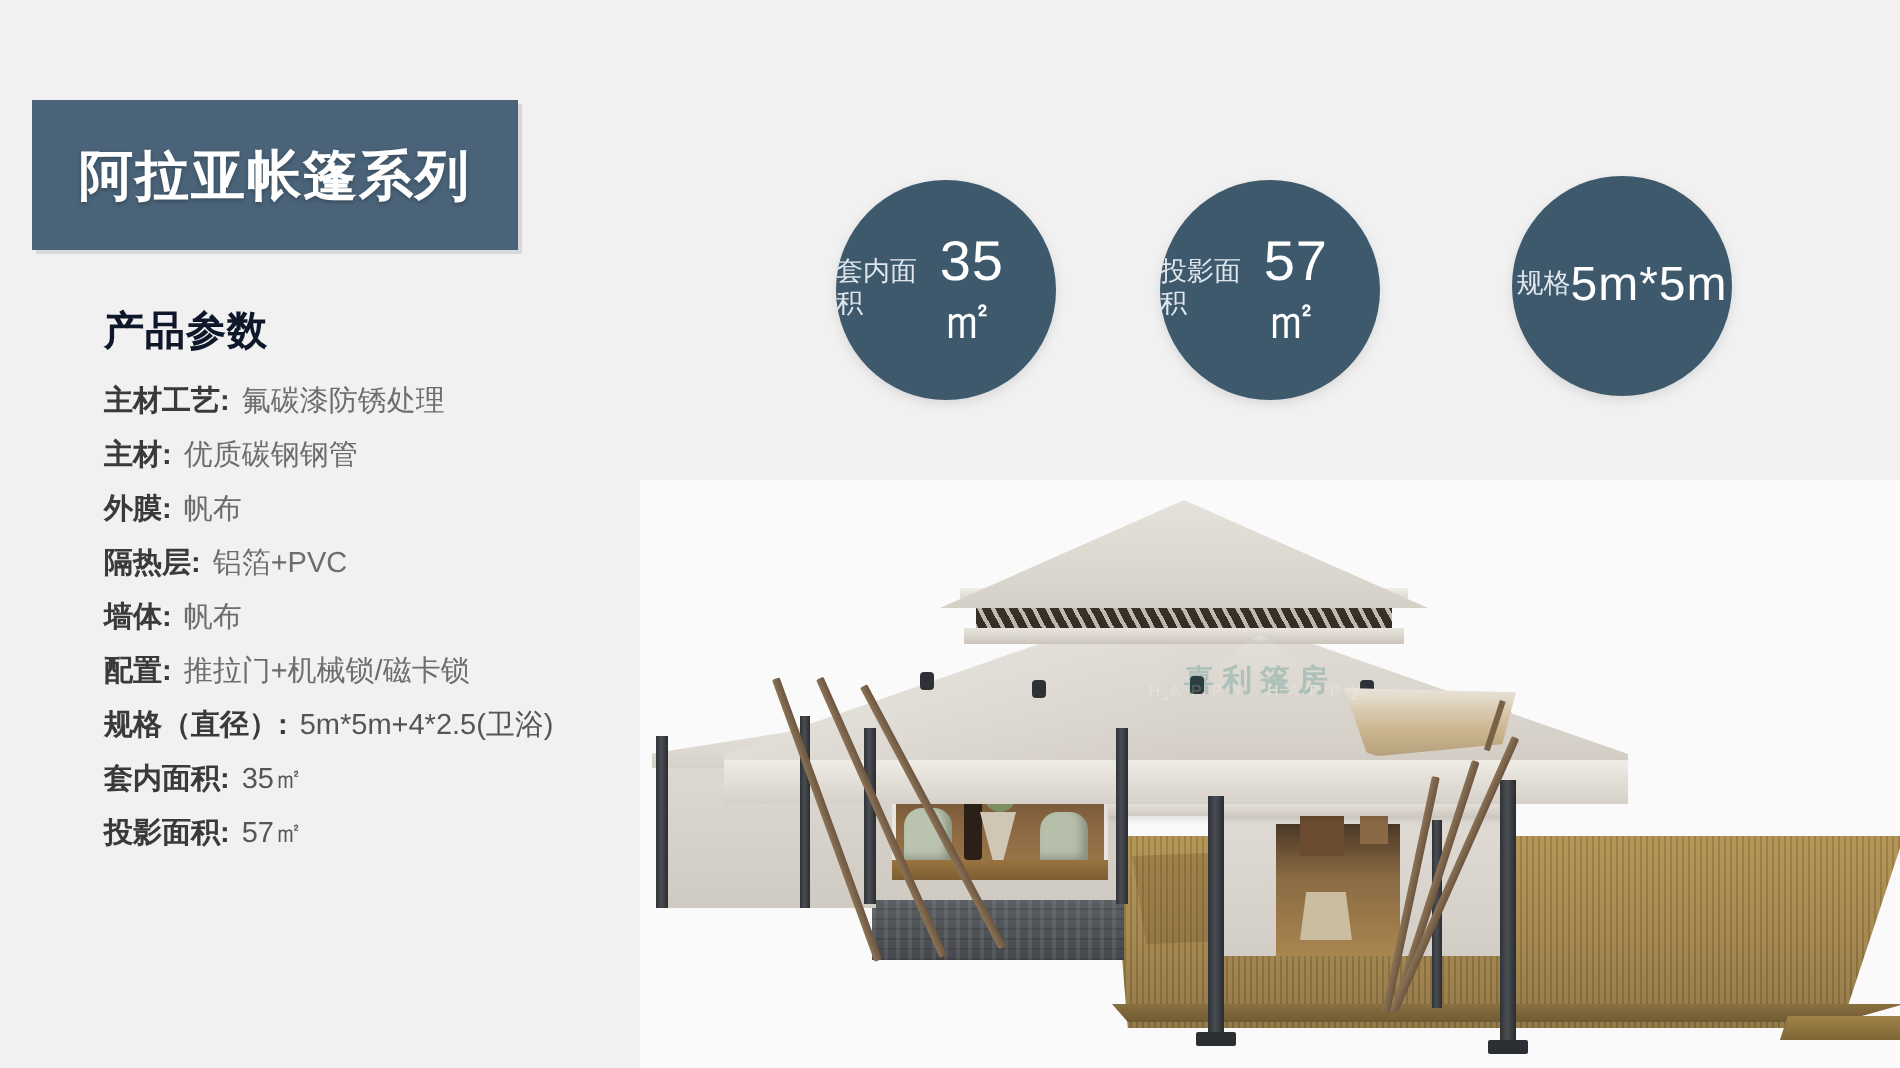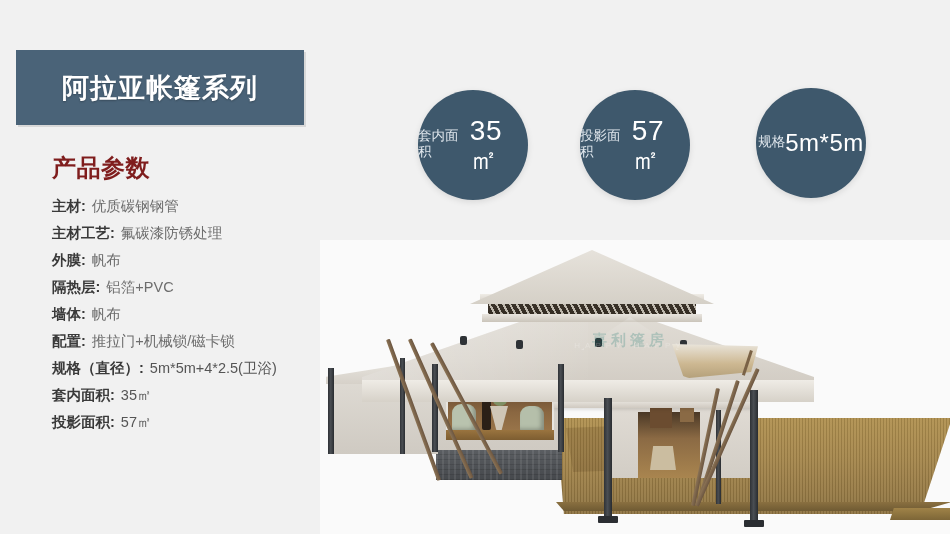--- a/index.html
+++ b/index.html
@@ -6,35 +6,35 @@
   body{
     width:950px;height:534px;
     background:#f1f1f1;
     font-family:"Liberation Sans","DejaVu Sans",sans-serif;
     overflow:hidden;position:relative;
   }
   .page{position:absolute;inset:0;background:#f1f1f1;}
 
   
   .title-banner{
-    position:absolute;left:16px;top:50px;width:288px;height:75px;
+    position:absolute;left:16px;top:50px;width:243px;height:75px;
     background:#4a6378;
     box-shadow:2px 2px 0 rgba(0,0,0,0.10);
     display:flex;align-items:center;justify-content:center;
   }
   .title-banner .title-text{
     color:#ffffff;font-size:27px;font-weight:bold;letter-spacing:1px;
     text-shadow:0 1px 2px rgba(0,0,0,.25);
     white-space:nowrap;
   }
 
   
   .spec-col{position:absolute;left:52px;top:152px;width:300px;}
   .sec-head{
-    color:#7f1d1d;font-size:24px;font-weight:bold;letter-spacing:.5px;
+    color:#0f172a;font-size:20px;font-weight:bold;letter-spacing:.5px;
     margin:0 0 9px 0;
   }
   .sec-head.second{margin-top:26px;}
   .rows{list-style:none;margin:0;padding:0;}
   .rows li{
     display:flex;align-items:baseline;
     font-size:14.5px;line-height:27px;white-space:nowrap;
   }
   .rows li .k{color:#3a3a3a;font-weight:bold;}
   .rows li .v{color:#6d6d6d;font-weight:normal;margin-left:6px;}
@@ -256,26 +256,26 @@
 
   <div class="title-banner">
     <span class="title-text">阿拉亚帐篷系列</span>
   </div>
 
   <div class="spec-col">
 
     <h2 class="sec-head">产品参数</h2>
     <ul class="rows">
       <li>
+        <span class="k">主材工艺:</span>
+        <span class="v">氟碳漆防锈处理</span>
+      </li>
+      <li>
         <span class="k">主材:</span>
         <span class="v">优质碳钢钢管</span>
-      </li>
-      <li>
-        <span class="k">主材工艺:</span>
-        <span class="v">氟碳漆防锈处理</span>
       </li>
       <li>
         <span class="k">外膜:</span>
         <span class="v">帆布</span>
       </li>
       <li>
         <span class="k">隔热层:</span>
         <span class="v">铝箔+PVC</span>
       </li>
       <li>

